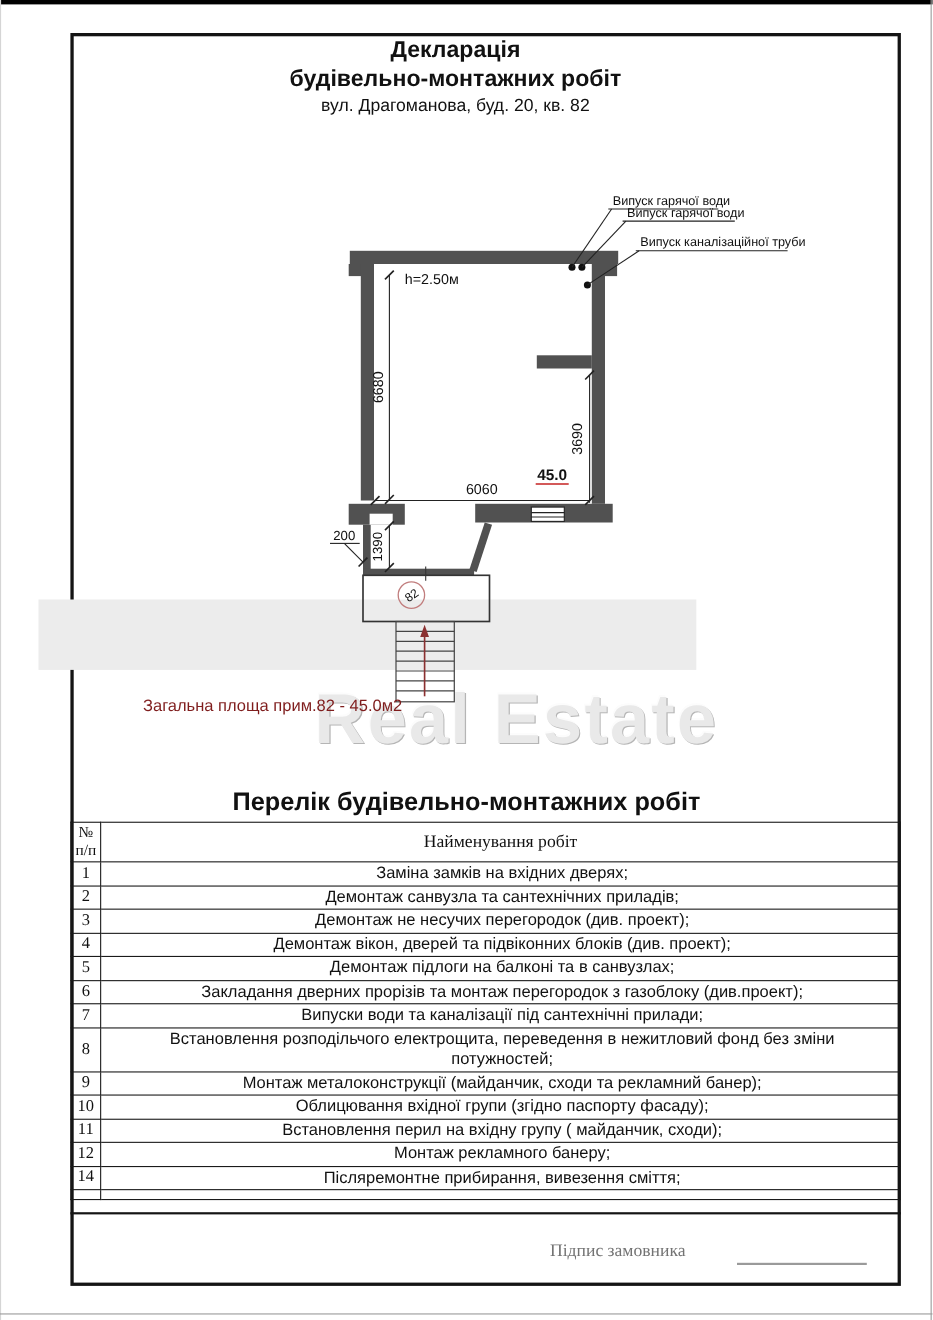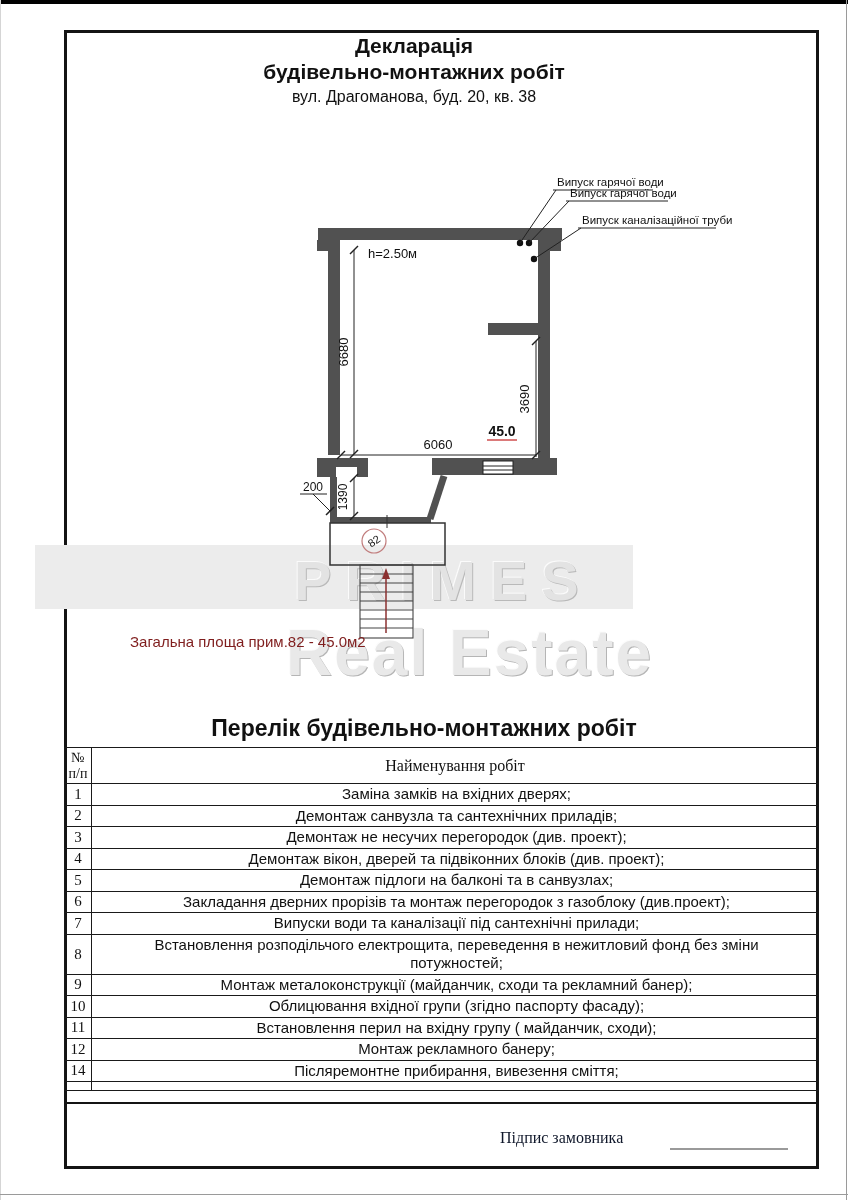--- a/index.html
+++ b/index.html
@@ -45,43 +45,42 @@
   td.num{font-family:"Liberation Serif",serif;font-size:15px;text-align:center;padding:0;}
   td.work{font-size:15px;line-height:18.5px;padding:1px 4px 1px 7px;white-space:pre-line;
           overflow:hidden;text-align:center;}
   tr.wrow{height:20.5px;}
   tr.empty-row{height:9px;}
   tr.empty-row td{padding:0;}
 
   .sig-box{position:absolute;left:64px;top:1102px;width:755px;height:65px;
            border-top:2.5px solid #141414;box-sizing:border-box;}
   .sig-label{position:absolute;left:436px;top:25px;font-family:"Liberation Serif",serif;
-             font-size:16px;color:#0f172a;}
+             font-size:16px;color:#737373;}
   .sig-line{position:absolute;left:606px;top:44px;width:118px;border-bottom:2px solid #9a9a9a;}
 </style>
 </head>
 <body>
 
 <div class="page">
 
   <div class="edge-top"></div>
   <div class="edge-left"></div>
   <div class="edge-right"></div>
   <div class="edge-bottom"></div>
 
   <div class="frame"></div>
 
   <div class="title-block">
     <div class="title-l1">Декларація</div>
     <div class="title-l2">будівельно-монтажних робіт</div>
-    <div class="title-l3">вул. Драгоманова, буд. 20, кв. 38</div>
+    <div class="title-l3">вул. Драгоманова, буд. 20, кв. 82</div>
   </div>
 
   <div class="wm-band"></div>
-  <div class="wm-primes">PRIMES</div>
   <div class="wm-real">Real Estate</div>
 
   <svg class="plan-svg" width="848" height="1200" viewBox="0 0 848 1200">
 
     <g fill="#515151">
       <rect x="318" y="228" width="244" height="12"></rect>
       <rect x="317" y="240" width="12" height="11"></rect>
       <rect x="550" y="240" width="11" height="11"></rect>
       <rect x="328" y="240" width="12" height="215"></rect>
       <rect x="538" y="240" width="12" height="218"></rect>

